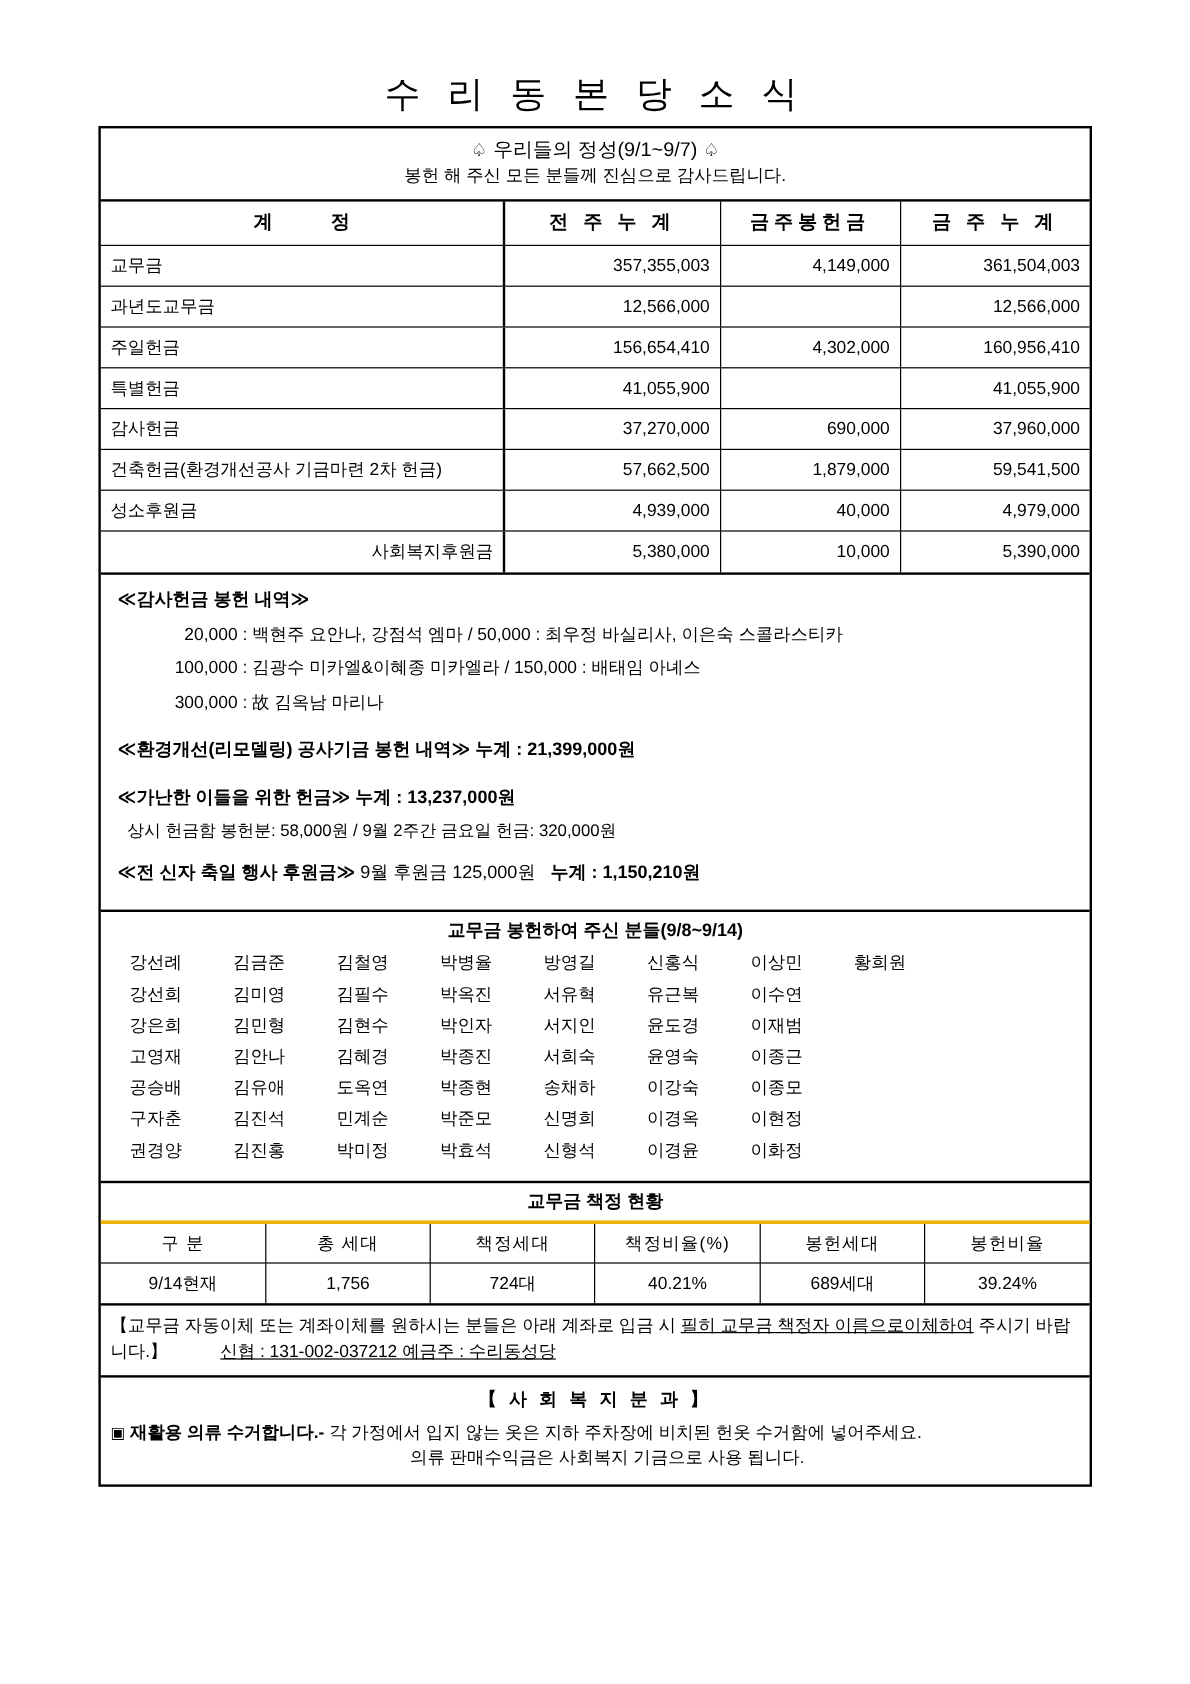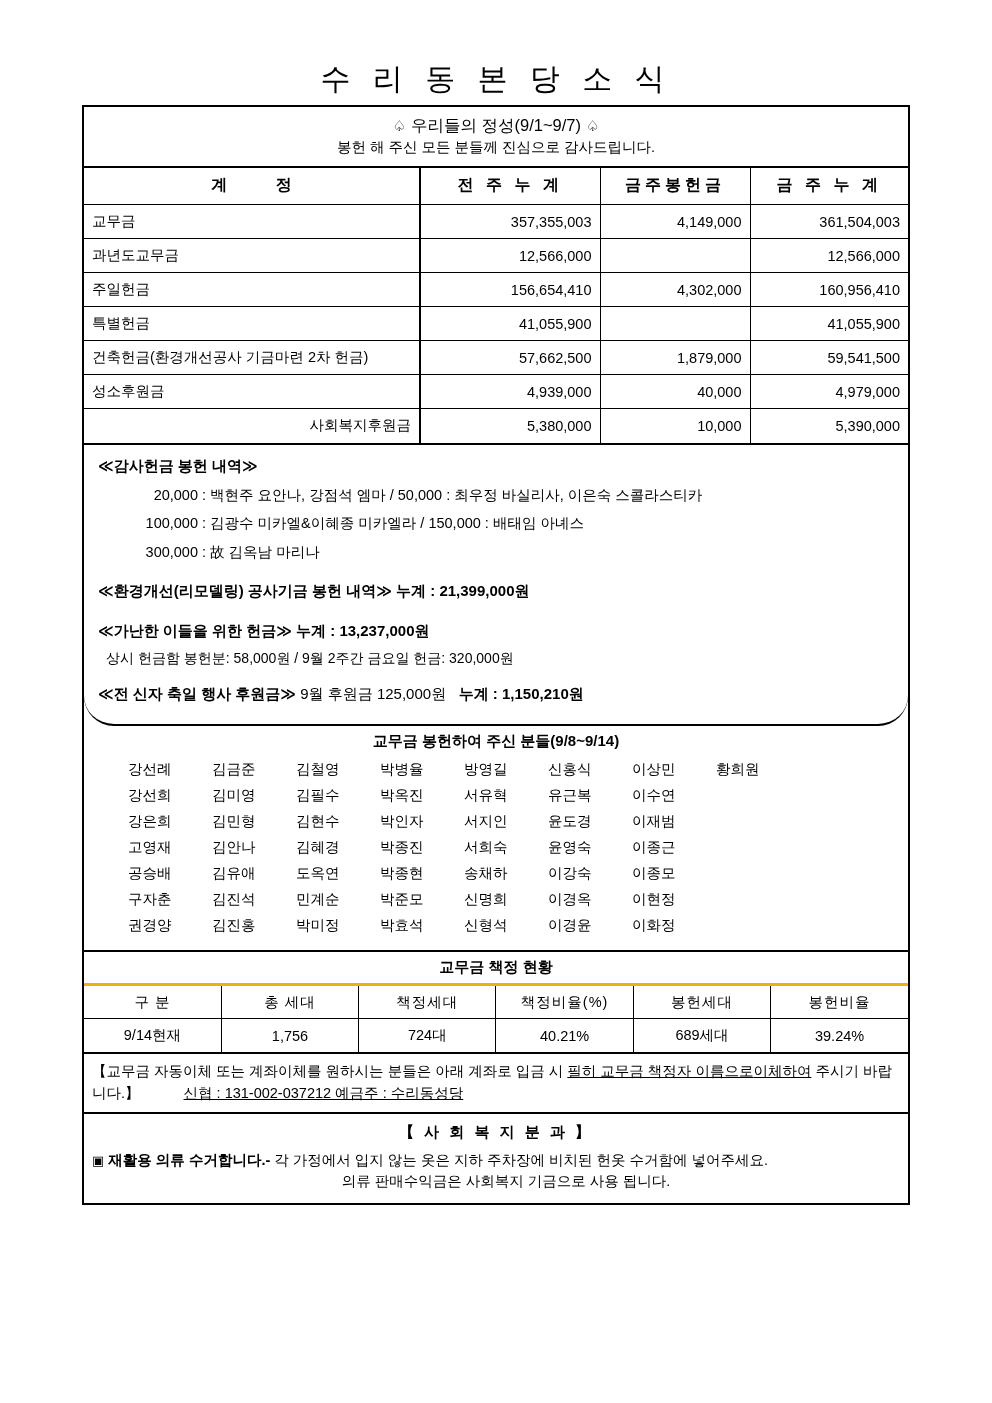--- a/index.html
+++ b/index.html
@@ -95,21 +95,20 @@
     text-align: right;
   }
   table.fin td.last, table.fin th.last { border-right: none; }
   table.fin tr.head th { border-top: none; }
   table.fin tr:last-child td { border-bottom: none; text-align: right; }
   .fin-wrap { border-bottom: 2.5px solid #000; }
   
   .notes {
     padding: 10px 14px 14px 14px;
     border-bottom: 2.5px solid #000;
-    border-radius: 30px;
   }
   .note-head {
     font-size: 15px;
     font-weight: bold;
     margin: 0 0 4px 0;
     line-height: 1.5;
   }
   .note-line {
     font-size: 14.5px;
     line-height: 1.95;
@@ -127,21 +126,20 @@
     text-align: center;
     font-size: 15px;
     font-weight: bold;
     padding: 6px 0 5px 0;
   }
   .names-grid {
     display: grid;
     grid-template-columns: repeat(9, 1fr);
     padding: 0 24px 12px 24px;
     row-gap: 0px;
-    margin-left: 20px;
   }
   .names-grid .nm {
     font-size: 14.5px;
     line-height: 26px;
     text-align: left;
     white-space: nowrap;
   }
   .names-block { border-bottom: 2.5px solid #000; }
   
   .stats-title {
@@ -245,20 +243,26 @@
           <td class="acct">주일헌금</td>
           <td class="num">156,654,410</td>
           <td class="num">4,302,000</td>
           <td class="num last">160,956,410</td>
         </tr>
         <tr>
           <td class="acct">특별헌금</td>
           <td class="num">41,055,900</td>
           <td class="num"></td>
           <td class="num last">41,055,900</td>
+        </tr>
+        <tr>
+          <td class="acct">감사헌금</td>
+          <td class="num">37,270,000</td>
+          <td class="num">690,000</td>
+          <td class="num last">37,960,000</td>
         </tr>
         <tr>
           <td class="acct">건축헌금(환경개선공사 기금마련 2차 헌금)</td>
           <td class="num">57,662,500</td>
           <td class="num">1,879,000</td>
           <td class="num last">59,541,500</td>
         </tr>
         <tr>
           <td class="acct">성소후원금</td>
           <td class="num">4,939,000</td>

